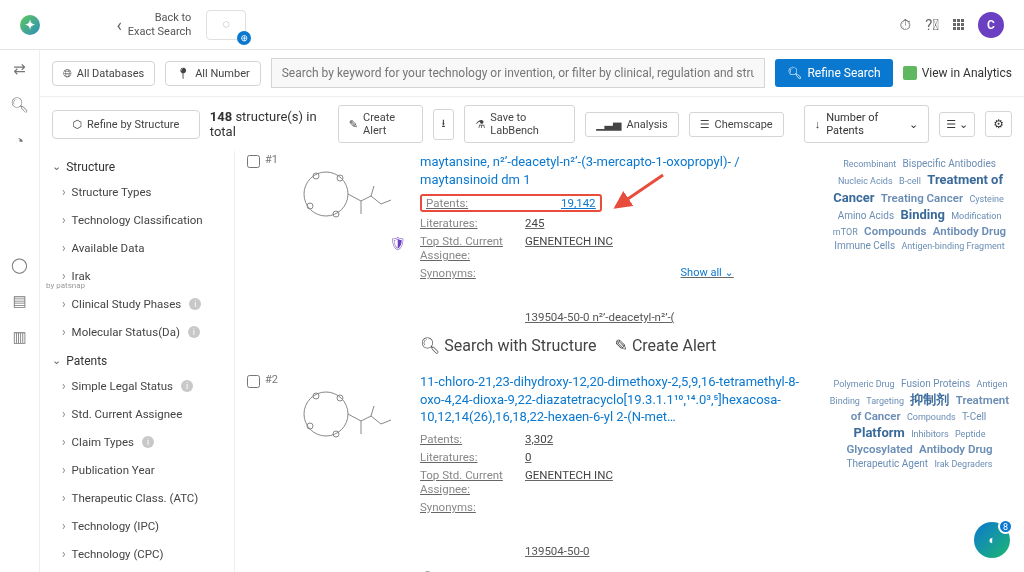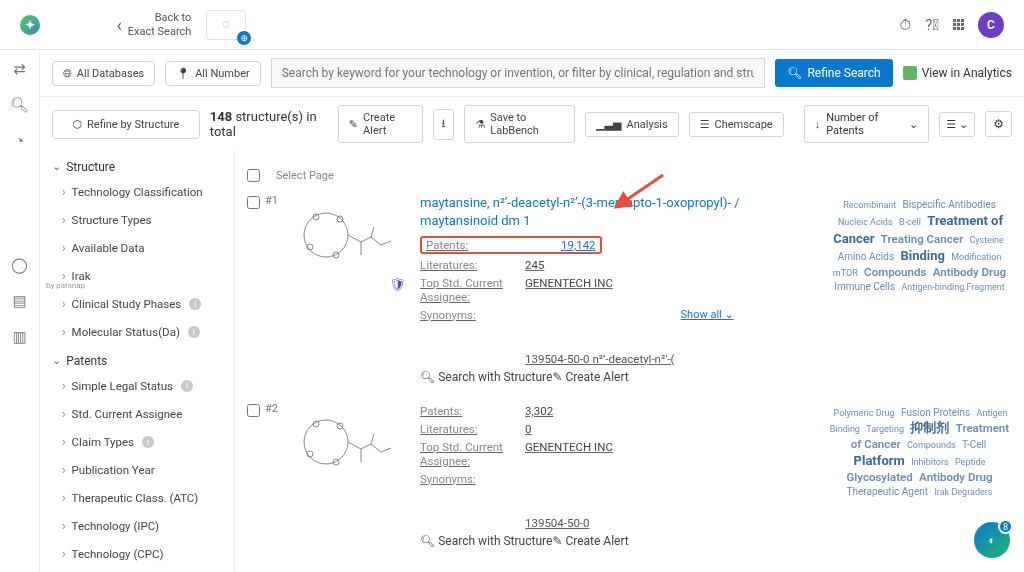--- a/index.html
+++ b/index.html
@@ -76,21 +76,21 @@
 .fields { font-size:11.5px; color:#666; }
 .fields .frow { display:flex; padding:2px 0;text-decoration:underline; }
 .fields .flabel { width:105px; color:#888; }
 .fields .fval { color:#444; }
 .fields .fval.link { color:#0b78d0; text-decoration:underline; cursor:pointer; }
 .fields .syn { color:#555;margin-top:44px; }
 .showall { color:#0b78d0; cursor:pointer; margin-left:6px; font-size:11px; }
 
 .highlight-box { border:2px solid #e74c3c; border-radius:3px; padding:0 4px; display:inline-flex; gap:30px; align-items:center; min-width:160px; }
 
-.result-actions { display:flex; margin-top:2px; font-size:12px; color:#444; }
+.result-actions { display:flex; gap:18px; margin-top:10px; font-size:16px; color:#444; }
 .result-actions span { display:flex; align-items:center; gap:4px; cursor:pointer; }
 
 .tagcloud { width:185px; padding:4px 2px; font-size:9.5px; color:#6a8db5; text-align:center; line-height:1.35; }
 .tagcloud .t1 { font-size:9px; }
 .tagcloud .t2 { font-size:10px; }
 .tagcloud .t3 { font-size:11.5px; font-weight:600; }
 .tagcloud .t4 { font-size:13px; font-weight:700; color:#3a6a9a; }
 .tagcloud .mix span { margin:0 2px; }
 
 
@@ -218,24 +218,24 @@
       </div>
     </div>
 
     <div class="body">
       <div class="sidebar">
         <div class="section-head">
             <span>Structure</span>
           </div>
         <div id="structure-items">
             <div class="filter-item">
+              <span>Structure Types</span>
+            </div>
+            <div class="filter-item">
               <span>Technology Classification</span>
-            </div>
-            <div class="filter-item">
-              <span>Structure Types</span>
             </div>
             <div class="filter-item">
               <span>Available Data</span>
             </div>
             <div class="filter-item">
               <span>Irak</span>
             </div>
             <div class="filter-item">
               <span>Clinical Study Phases</span>
               <span class="info">i</span>
@@ -338,20 +338,21 @@
                 <svg class="structure-svg" width="110" height="95" viewBox="0 0 110 95">
                   <circle cx="30" cy="38" r="22"></circle>
                   <path d="M52 38 L65 45 L75 40 L85 48 L95 44 M65 45 L65 58 M75 40 L78 30"></path>
                   <circle cx="20" cy="20" r="3"></circle>
                   <circle cx="44" cy="22" r="3"></circle>
                   <circle cx="14" cy="50" r="3"></circle>
                   <circle cx="40" cy="58" r="3"></circle>
                 </svg>
               </div>
               <div class="result-main">
+                <div class="result-title">11-chloro-21,23-dihydroxy-12,20-dimethoxy-2,5,9,16-tetramethyl-8-oxo-4,24-dioxa-9,22-diazatetracyclo[19.3.1.1¹⁰,¹⁴.0³,⁵]hexacosa-10,12,14(26),16,18,22-hexaen-6-yl 2-(N-met…</div>
                 <div class="fields">
                   <div class="frow">
                     <span class="flabel">Patents:</span>
                     <span class="fval">3,302</span>
                   </div>
                   <div class="frow">
                     <span class="flabel">Literatures:</span>
                     <span class="fval">0</span>
                   </div>
                   <div class="frow">

